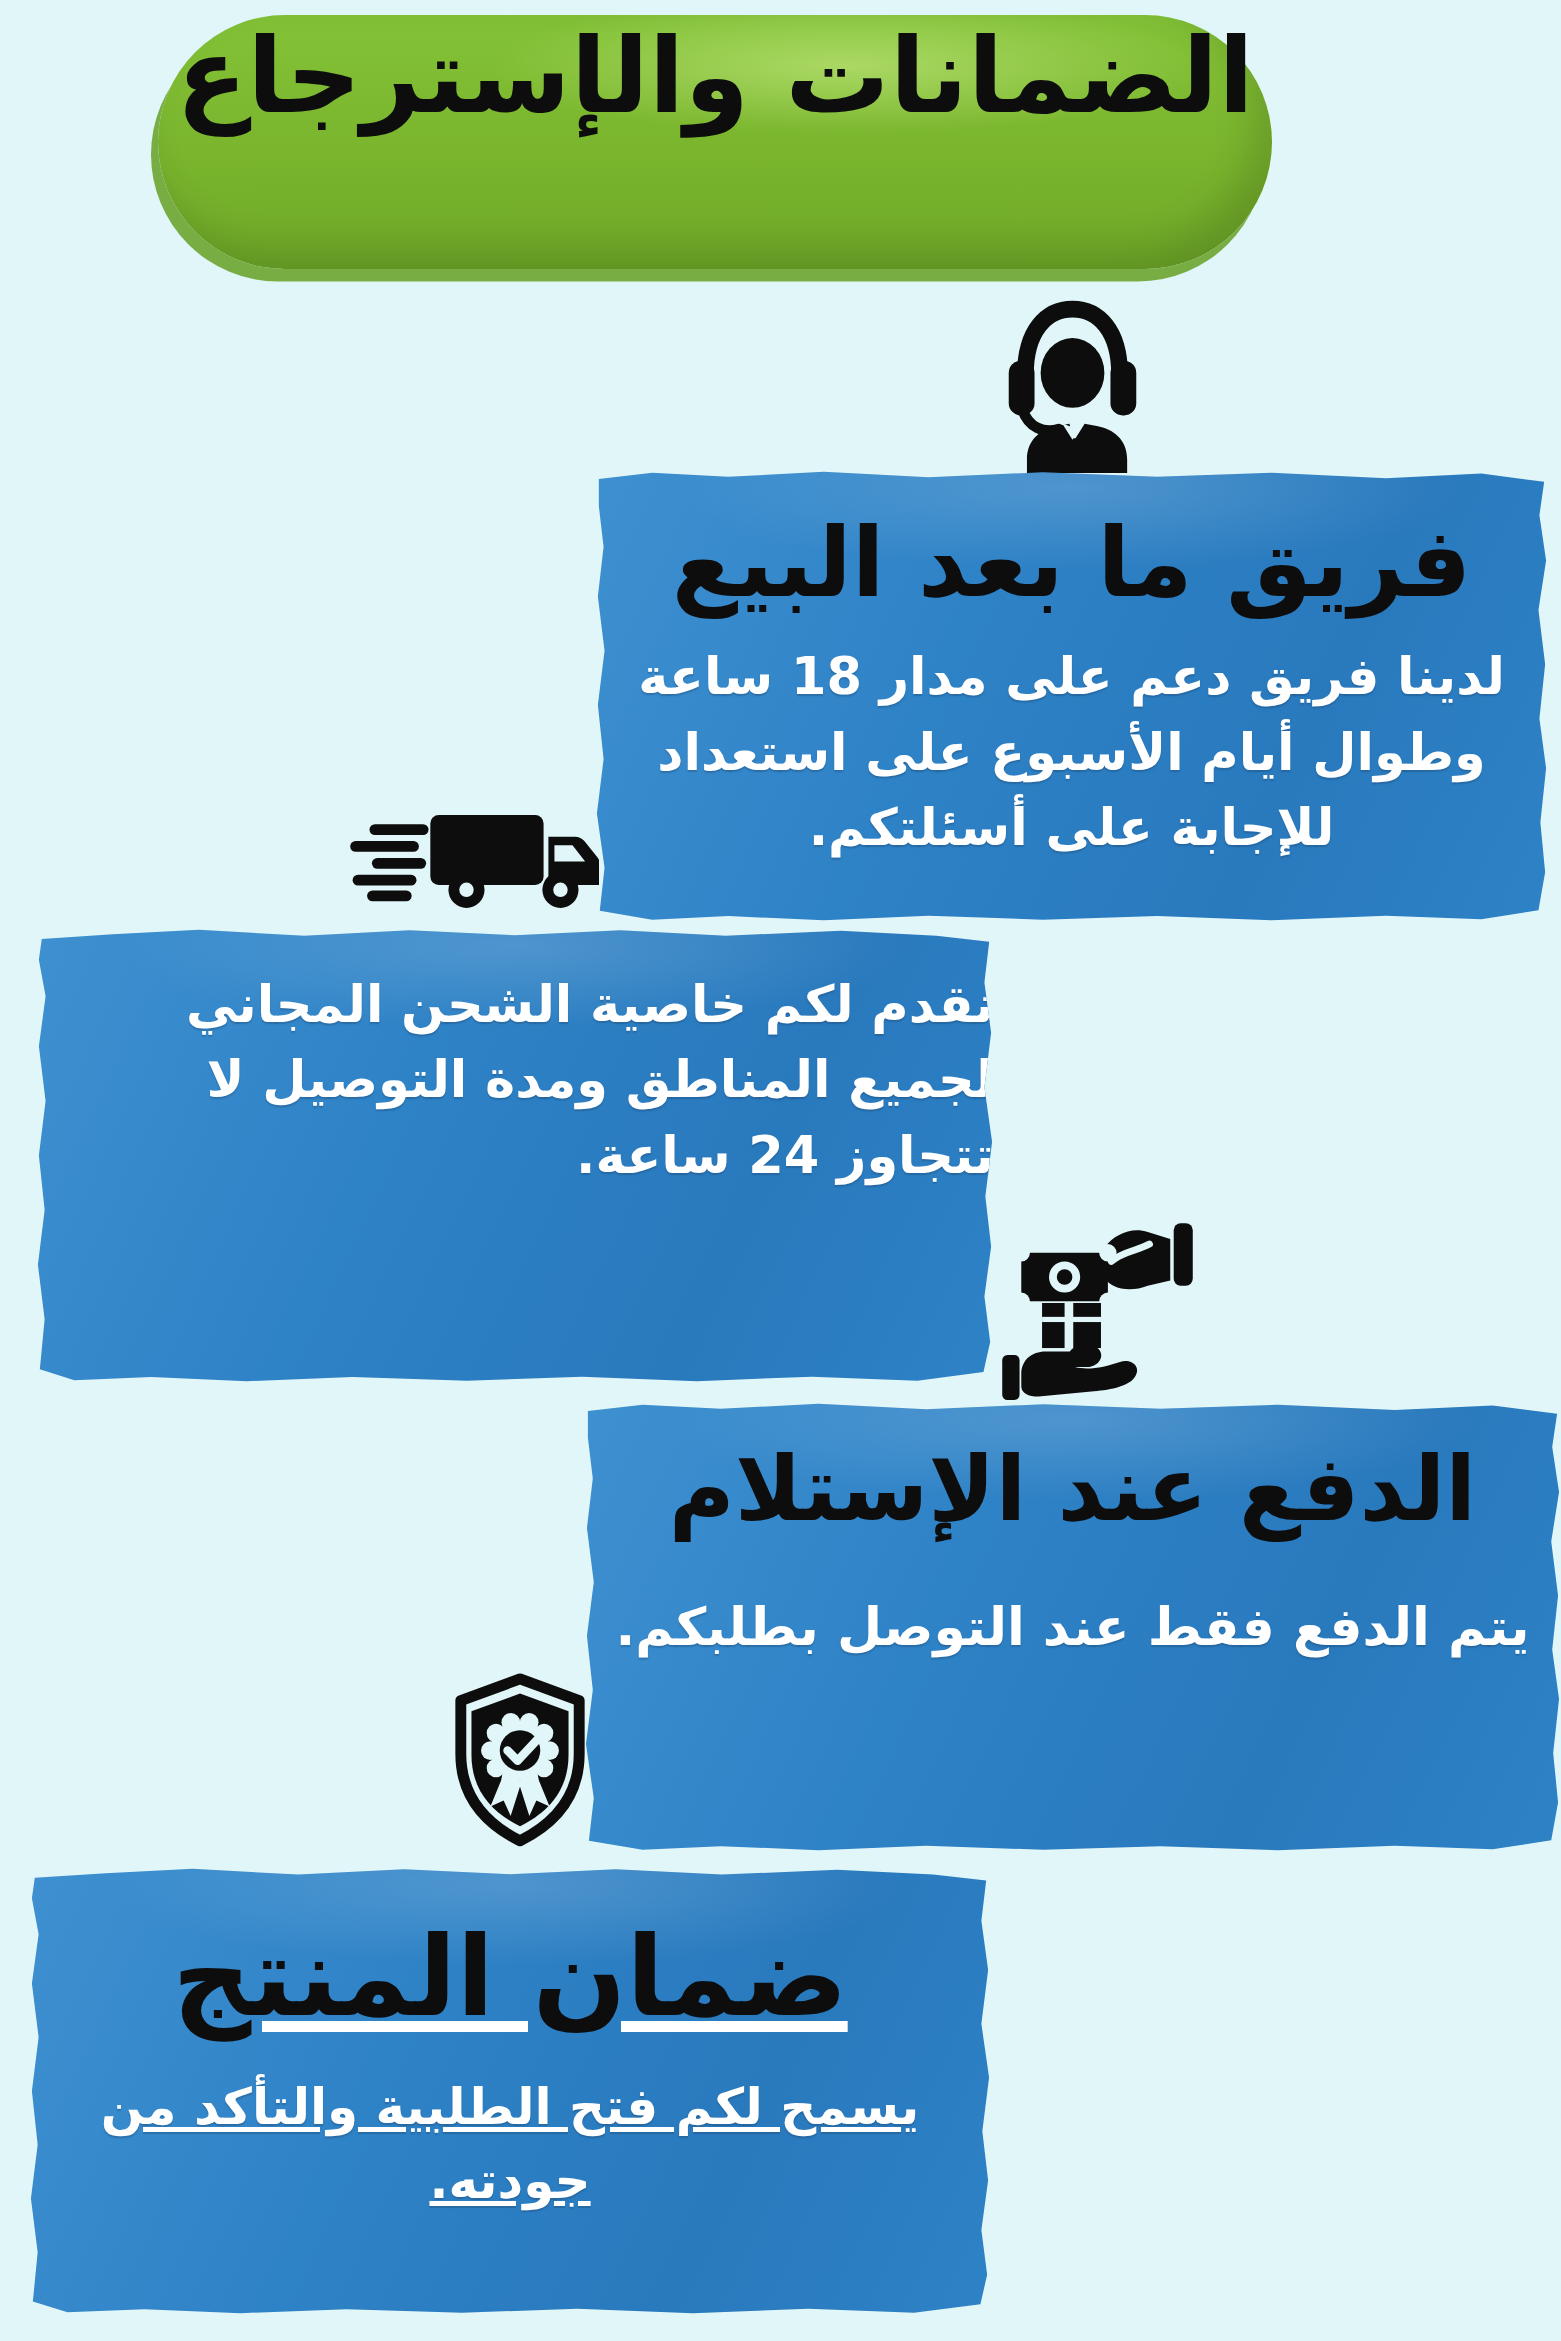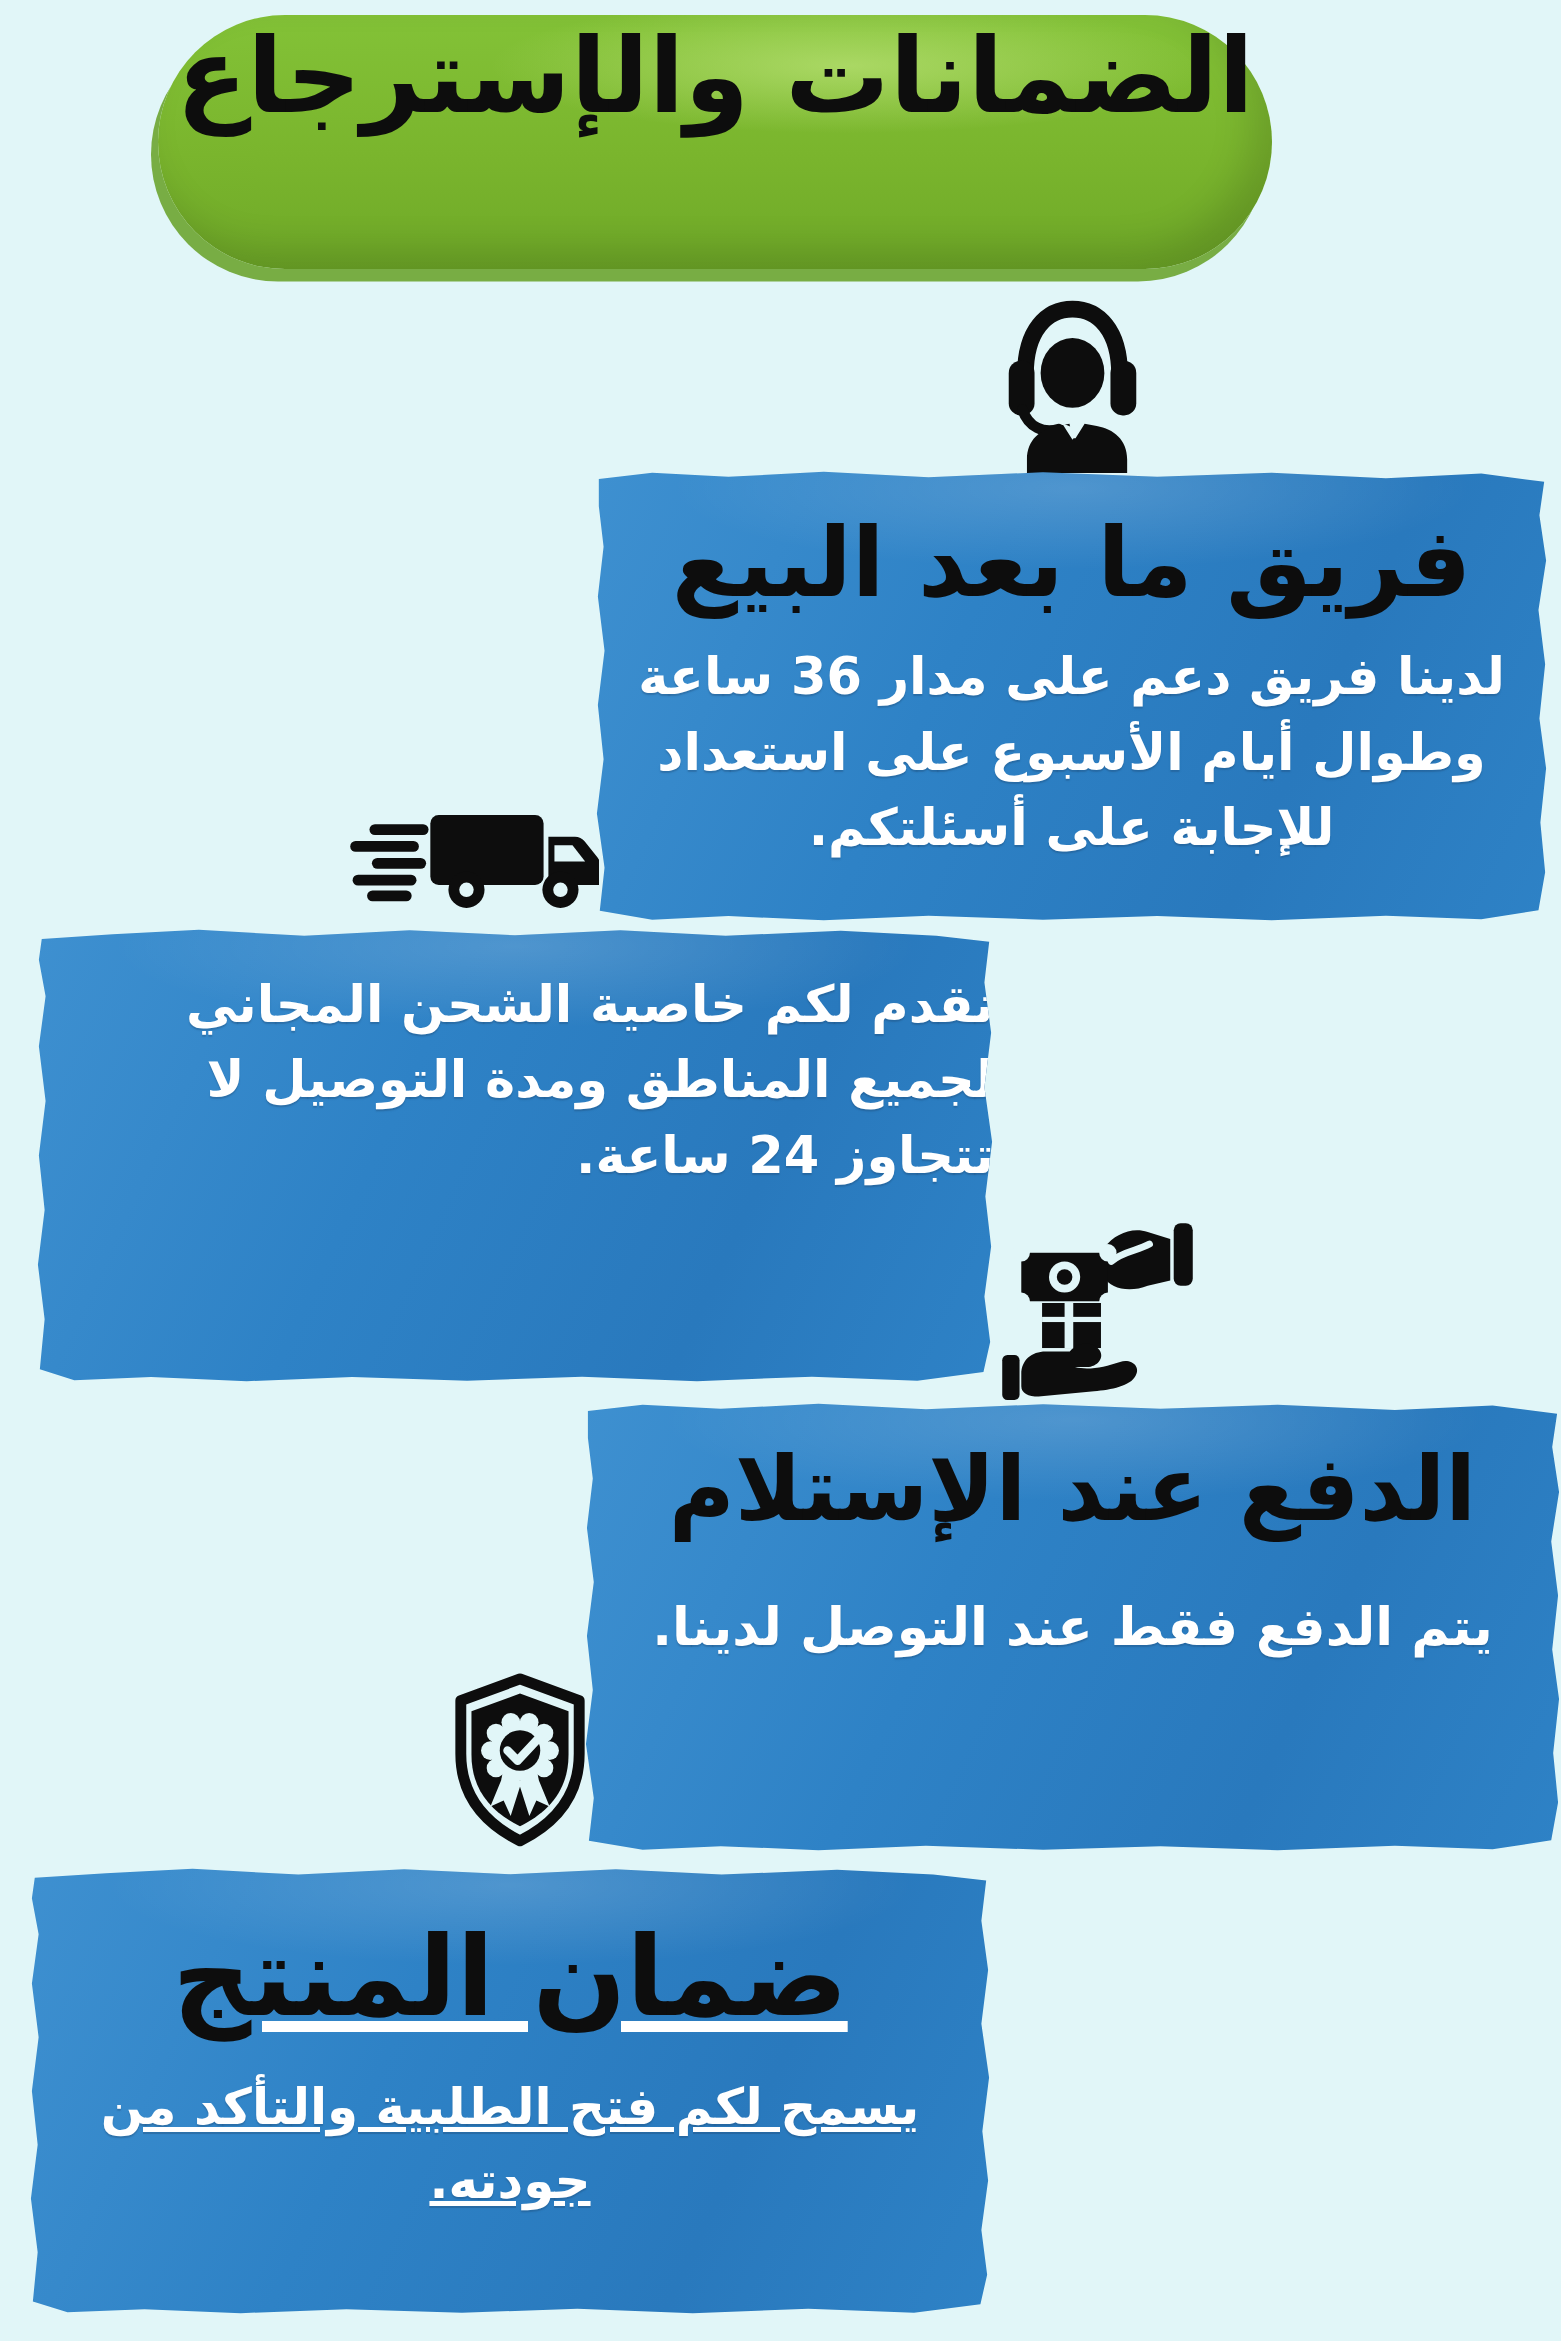--- a/index.html
+++ b/index.html
@@ -85,21 +85,21 @@
       <rect x="80" y="48" width="17" height="36" rx="8"></rect>
       <ellipse cx="55" cy="56" rx="21" ry="23"></ellipse>
       <path d="M22 80 C26 92 36 96 46 93" fill="none" stroke="#0d0d0d" stroke-width="7" stroke-linecap="round"></path>
       <path d="M25 122 v-9 c0-13 9-20 20-22 l8-1.5 L55 99 l2 0 6-9.5 8 1.5 c11 2 20 9 20 22 v9 z"></path>
       <path d="M48 89 L55 100 L62 89 L55 92 Z" fill="#e1f6f8"></path>
     </g>
   </svg>
 
   <section class="card torn-a c1">
     <h2 dir="rtl">فريق ما بعد البيع</h2>
-    <p dir="rtl">لدينا فريق دعم على مدار 36 ساعة
+    <p dir="rtl">لدينا فريق دعم على مدار 18 ساعة
 وطوال أيام الأسبوع على استعداد
 للإجابة على أسئلتكم.</p>
   </section>
 
   <svg class="icon icon-truck" viewBox="0 0 210 105">
     <g stroke="#0d0d0d" stroke-width="9" stroke-linecap="round" fill="none">
       <path d="M24 26 h40"></path>
       <path d="M8 40 h48"></path>
       <path d="M26 54 h36"></path>
       <path d="M10 68 h44"></path>
@@ -137,21 +137,21 @@
       <rect x="24" y="56" width="34" height="26"></rect>
       <rect x="37" y="56" width="5" height="26" fill="#e1f6f8"></rect>
       <rect x="24" y="64" width="34" height="3" fill="#e1f6f8"></rect>
       <rect x="1" y="86" width="10" height="26" rx="3"></rect>
       <path d="M12 104 v-7 c0-8 6-13 14-13 h14 c5-6 13-6 17-1 3 4 0 9-6 10 h-8 c8 2 17 0 26-3 7-2 12 3 9 8 -3 6-14 8-24 9 l-32 3 c-6 0-10-2-10-6 z"></path>
     </g>
   </svg>
 
   <section class="card torn-a c3">
     <h2 dir="rtl">الدفع عند الإستلام</h2>
-    <p dir="rtl">يتم الدفع فقط عند التوصل لدينا.</p>
+    <p dir="rtl">يتم الدفع فقط عند التوصل بطلبكم.</p>
   </section>
 
   <svg class="icon icon-badge" viewBox="0 0 104 116">
     <path d="M52 4 L90 18 V52 C90 80 74 97 52 108 C30 97 14 80 14 52 V18 Z" fill="none" stroke="#0d0d0d" stroke-width="7" stroke-linejoin="round"></path>
     <path d="M52 4 L90 18 V52 C90 80 74 97 52 108 C30 97 14 80 14 52 V18 Z" transform="translate(52 56) scale(0.82) translate(-52 -56)" fill="#0d0d0d"></path>
     <g fill="#e1f6f8">
       <path d="M42 64 33 86 l8.5-4 4.5 10 7-22 z"></path>
       <path d="M62 64 71 86 l-8.5-4 -4.5 10 -7-22 z"></path>
       <circle cx="71" cy="50" r="6"></circle>
         <circle cx="67.4" cy="61.2" r="6"></circle>

